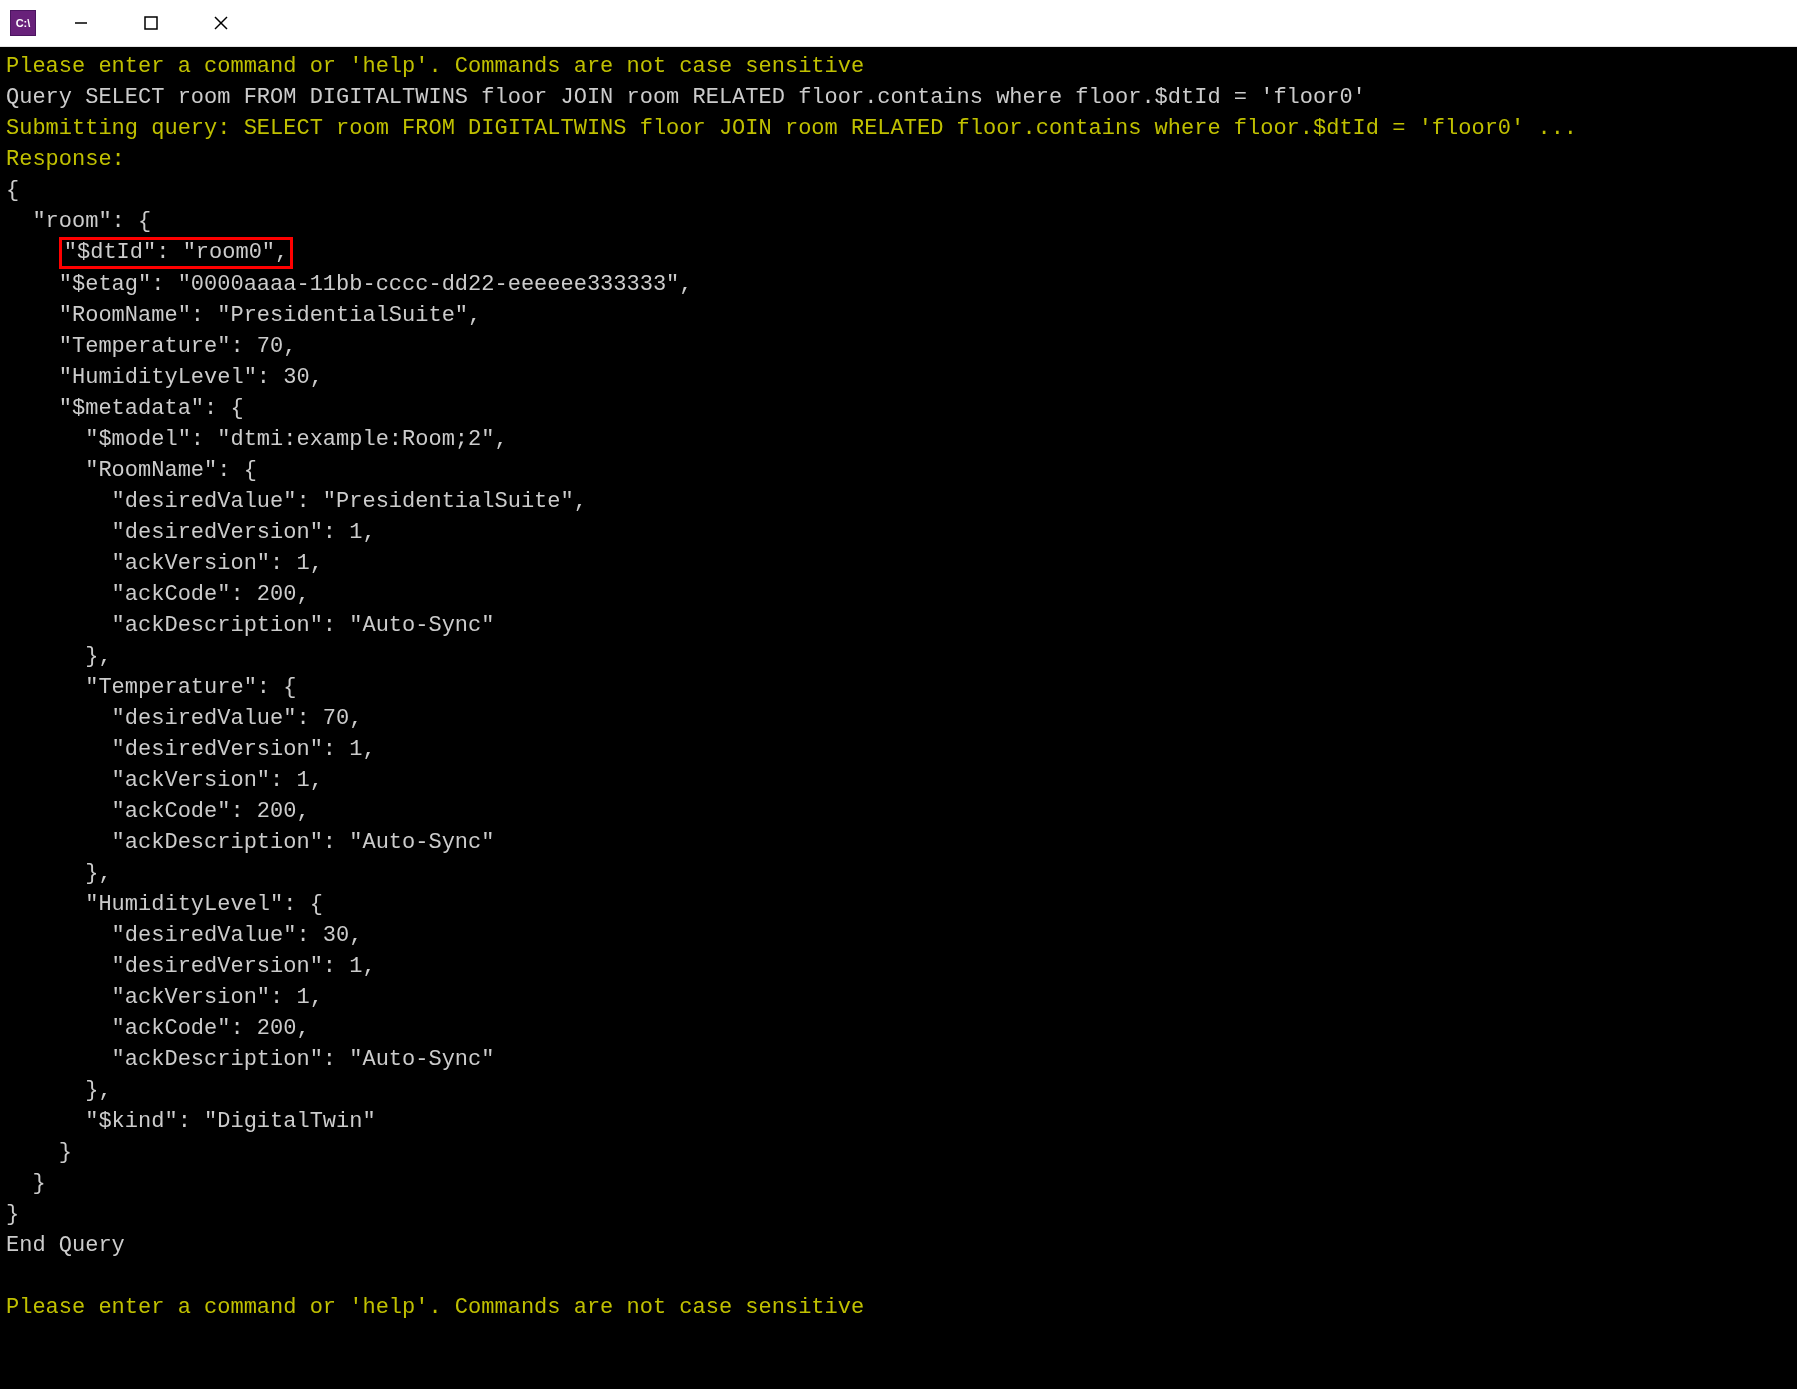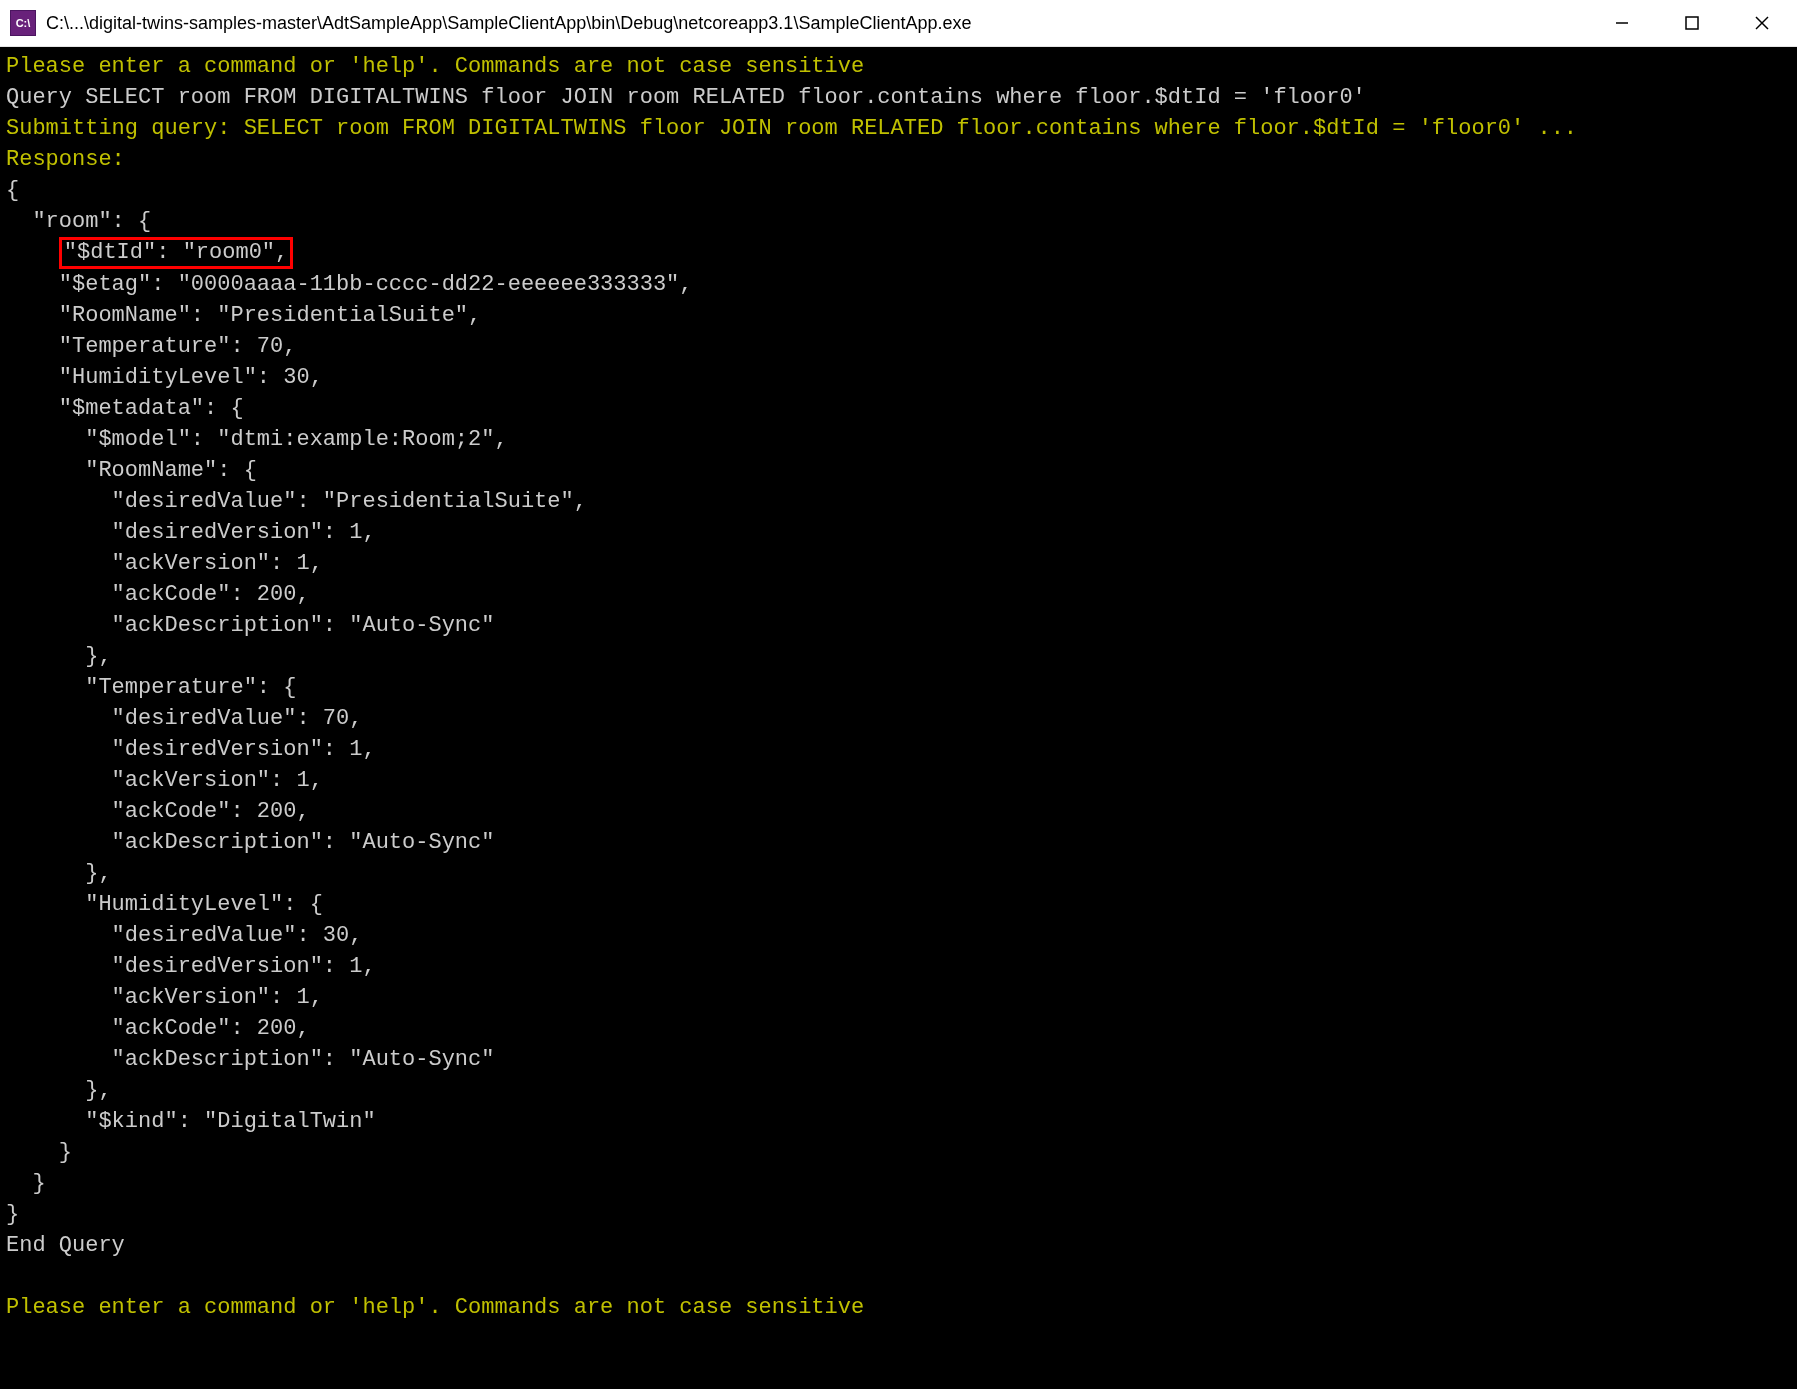--- a/index.html
+++ b/index.html
@@ -79,21 +79,20 @@
     display: inline-block;
     line-height: 26px;
   }
 </style>
 </head>
 <body>
 
 <div class="window">
   <div class="titlebar">
     <div class="app-icon">C:\</div>
-    <div class="title-text">C:\...\digital-twins-samples-master\AdtSampleApp\SampleClientApp\bin\Debug\netcoreapp3.1\SampleClientApp.exe</div>
     <div class="win-controls">
       <div class="win-btn">
         <svg width="16" height="16" viewBox="0 0 16 16">
             <line x1="2" y1="8" x2="14" y2="8" stroke-width="1.5"></line>
           </svg>
       </div>
       <div class="win-btn">
         <svg width="16" height="16" viewBox="0 0 16 16">
             <rect x="2" y="2" width="12" height="12" fill="none" stroke-width="1.5"></rect>
           </svg>

